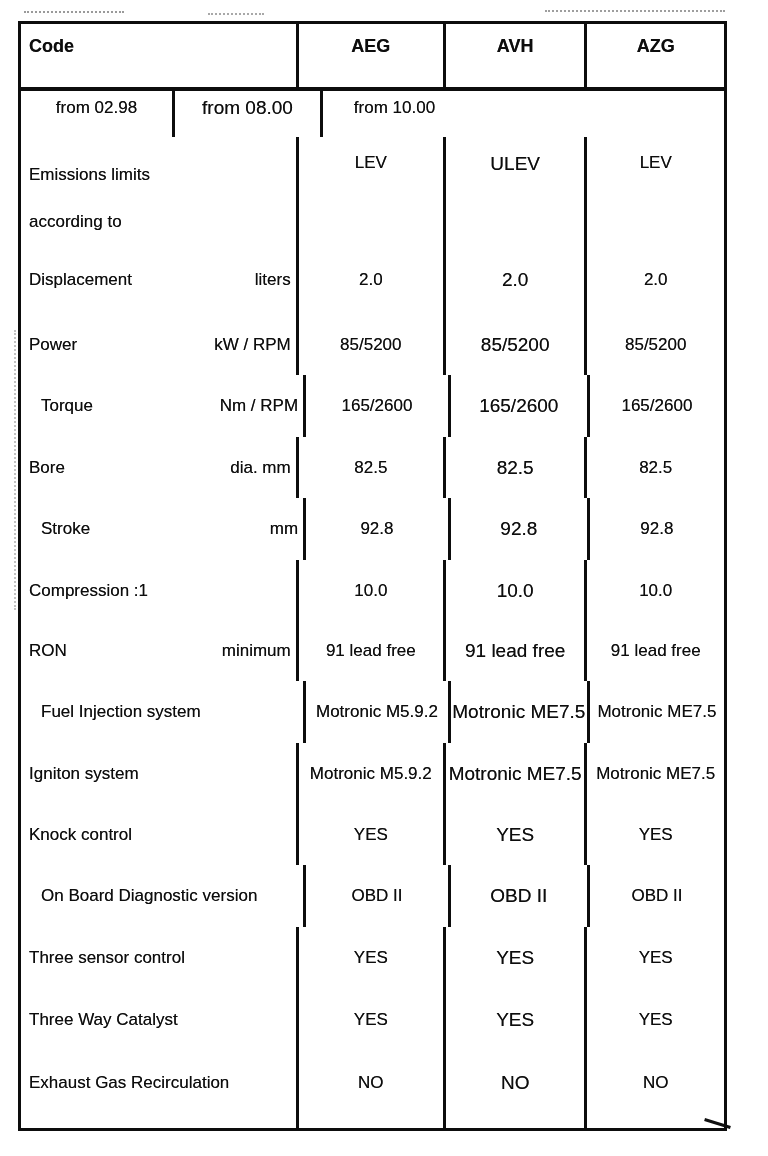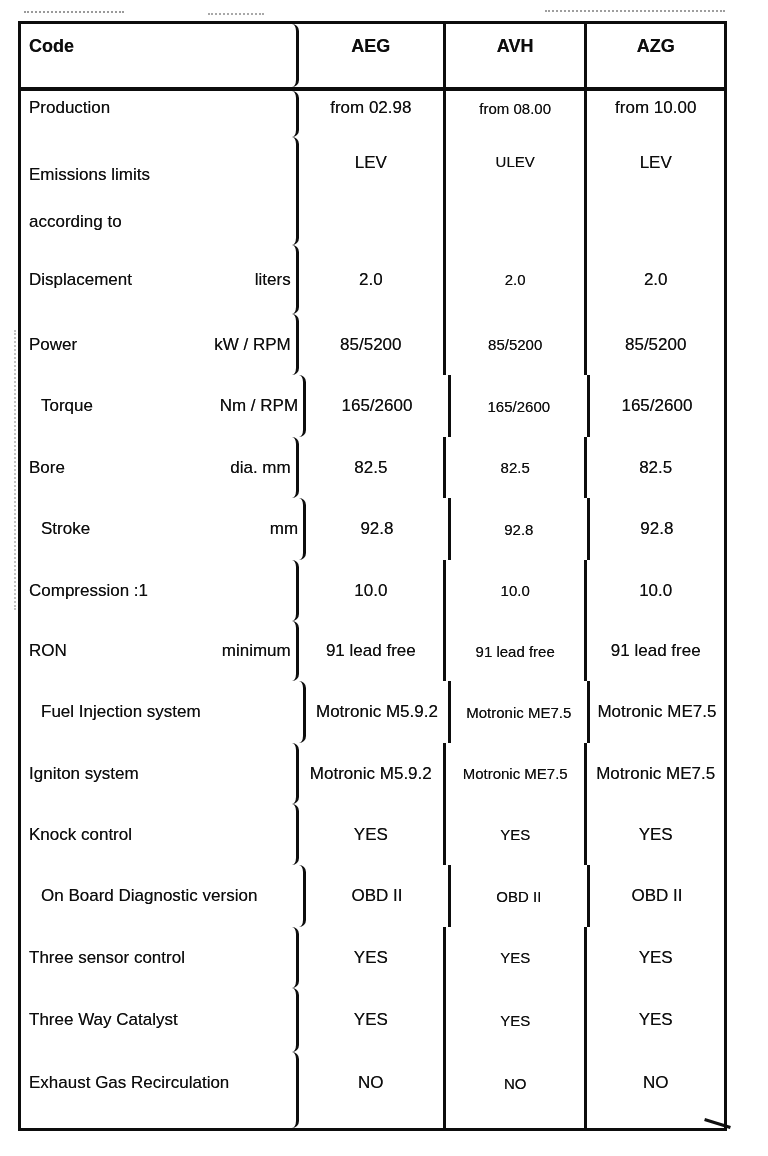--- a/index.html
+++ b/index.html
@@ -19,23 +19,23 @@
     top: 21px;
     width: 709px;
     height: 1110px;
     border: 3px solid #0d0d0d;
     display: flex;
     flex-direction: column;
     text-shadow: 0 0 0.6px rgba(0,0,0,0.65);
   }
   .row { display: flex; flex: 0 0 auto; width: 100%; }
   .row > div { display: flex; align-items: center; }
-  .c1 { width: 290px; padding: 0 5px 0 8px; justify-content: space-between; border-right: 3px solid #0d0d0d; font-size: 17px; border-radius: 7px; }
+  .c1 { width: 290px; padding: 0 5px 0 8px; justify-content: space-between; border-right: 3px solid #0d0d0d; font-size: 17px; }
   .c2 { width: 154px; border-right: 3px solid #0d0d0d; justify-content: center; font-size: 17px; }
-  .c3 { width: 148px; border-right: 3px solid #0d0d0d; justify-content: center; font-size: 15px; }
+  .c3 { width: 148px; border-right: 3px solid #0d0d0d; justify-content: center; font-size: 19px; }
   .c4 { width: 143px; justify-content: center; font-size: 17px; }
   .unit { text-align: right; }
 
   .row-header { height: 67px; border-bottom: 4px solid #0d0d0d; }
   .row-header > div { align-items: flex-start; padding-top: 12px; font-weight: bold; font-size: 18px; }
   .row-header .c1 { justify-content: flex-start; }
 
   .h46 { height: 46px; } .h108 { height: 108px; } .h69 { height: 69px; }
   .h61 { height: 61px; } .h62 { height: 62px; padding-left: 12px; } .h60 { height: 60px; }
   .h64 { height: 64px; } .h76 { height: 76px; }
@@ -69,24 +69,20 @@
   <div class="tbl">
 
     <div class="row row-header">
       <div class="c1">Code</div>
       <div class="c2">AEG</div>
       <div class="c3">AVH</div>
       <div class="c4">AZG</div>
     </div>
 
     <div class="row h46 r-prod">
-      <div class="c1">
-        <span>Production</span>
-        <span class="unit"></span>
-      </div>
       <div class="c2">from 02.98</div>
       <div class="c3">from 08.00</div>
       <div class="c4">from 10.00</div>
     </div>
 
     <div class="row h108 r-em">
       <div class="c1">
         <span class="l1">Emissions limits</span>
         <span class="l2">according to</span>
       </div>

